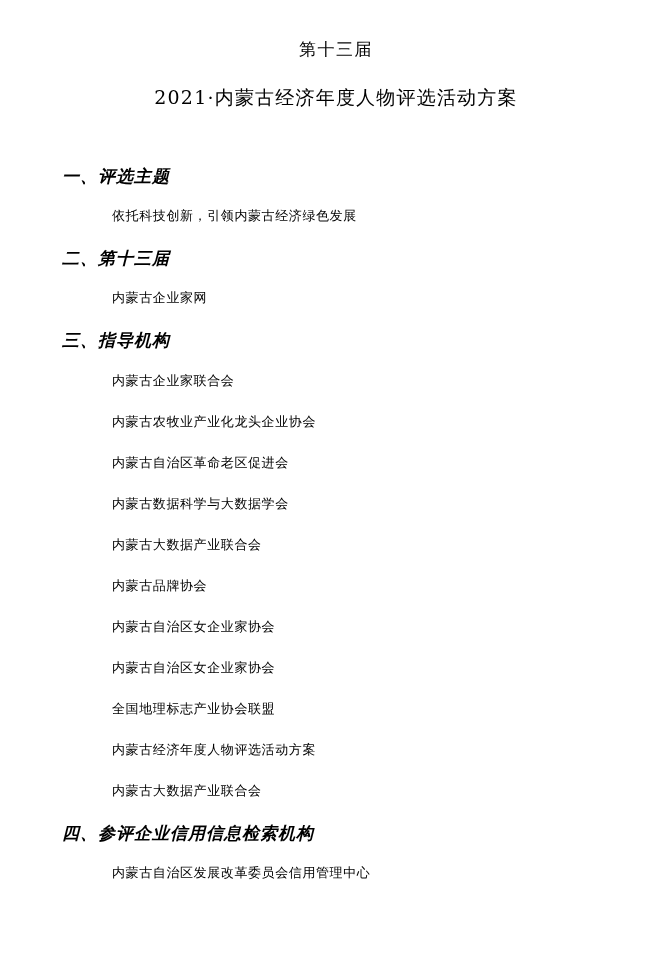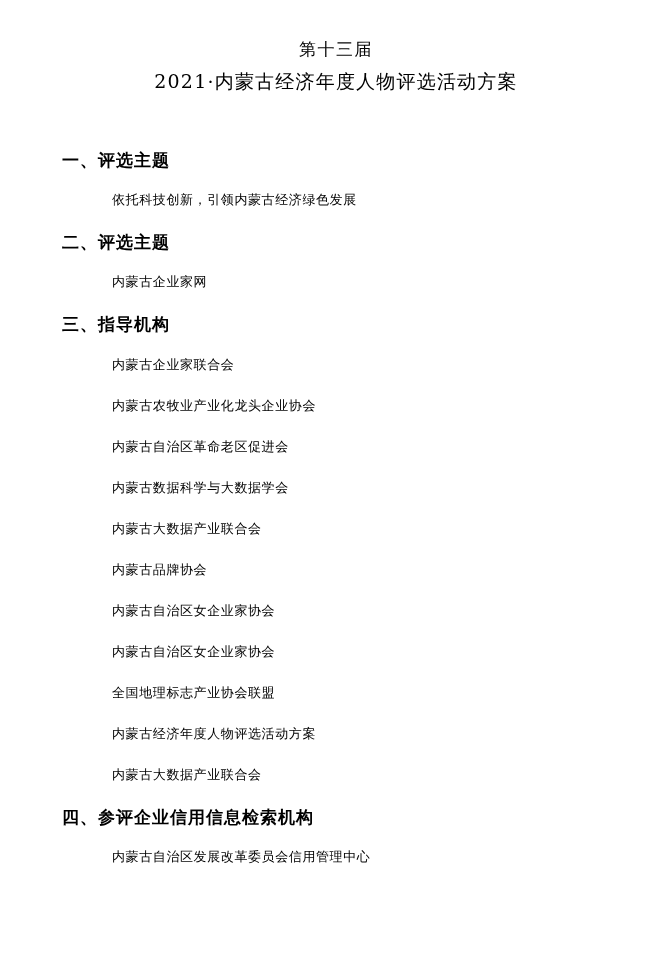--- a/index.html
+++ b/index.html
@@ -27,33 +27,35 @@
   }
   .title-line-1 {
     font-size: 17px;
     letter-spacing: 1.5px;
     line-height: 30px;
   }
   .title-line-2 {
     font-size: 19px;
     letter-spacing: 1.2px;
     line-height: 34px;
+    margin-top: 16px;
   }
   .body-block {
     margin-top: 44px;
   }
   .section {
     margin-bottom: 2px;
   }
   .section-heading {
     font-size: 17px;
     font-weight: bold;
     letter-spacing: 1px;
     line-height: 36px;
     margin: 4px 0 2px 0;
+    font-style: italic;
   }
   .section-items {
     margin: 0;
     padding: 0;
     list-style: none;
   }
   .section-item {
     font-size: 13px;
     letter-spacing: 0.6px;
     line-height: 40px;
@@ -76,21 +78,21 @@
   <div class="body-block">
 
     <div class="section">
       <div class="section-heading">一、评选主题</div>
       <ul class="section-items">
         <li class="section-item">依托科技创新，引领内蒙古经济绿色发展</li>
       </ul>
     </div>
 
     <div class="section">
-      <div class="section-heading">二、评选主题</div>
+      <div class="section-heading">二、第十三届</div>
       <ul class="section-items">
         <li class="section-item">内蒙古企业家网</li>
       </ul>
     </div>
 
     <div class="section">
       <div class="section-heading">三、指导机构</div>
       <ul class="section-items">
         <li class="section-item tight">内蒙古企业家联合会</li>
         <li class="section-item tight">内蒙古农牧业产业化龙头企业协会</li>

